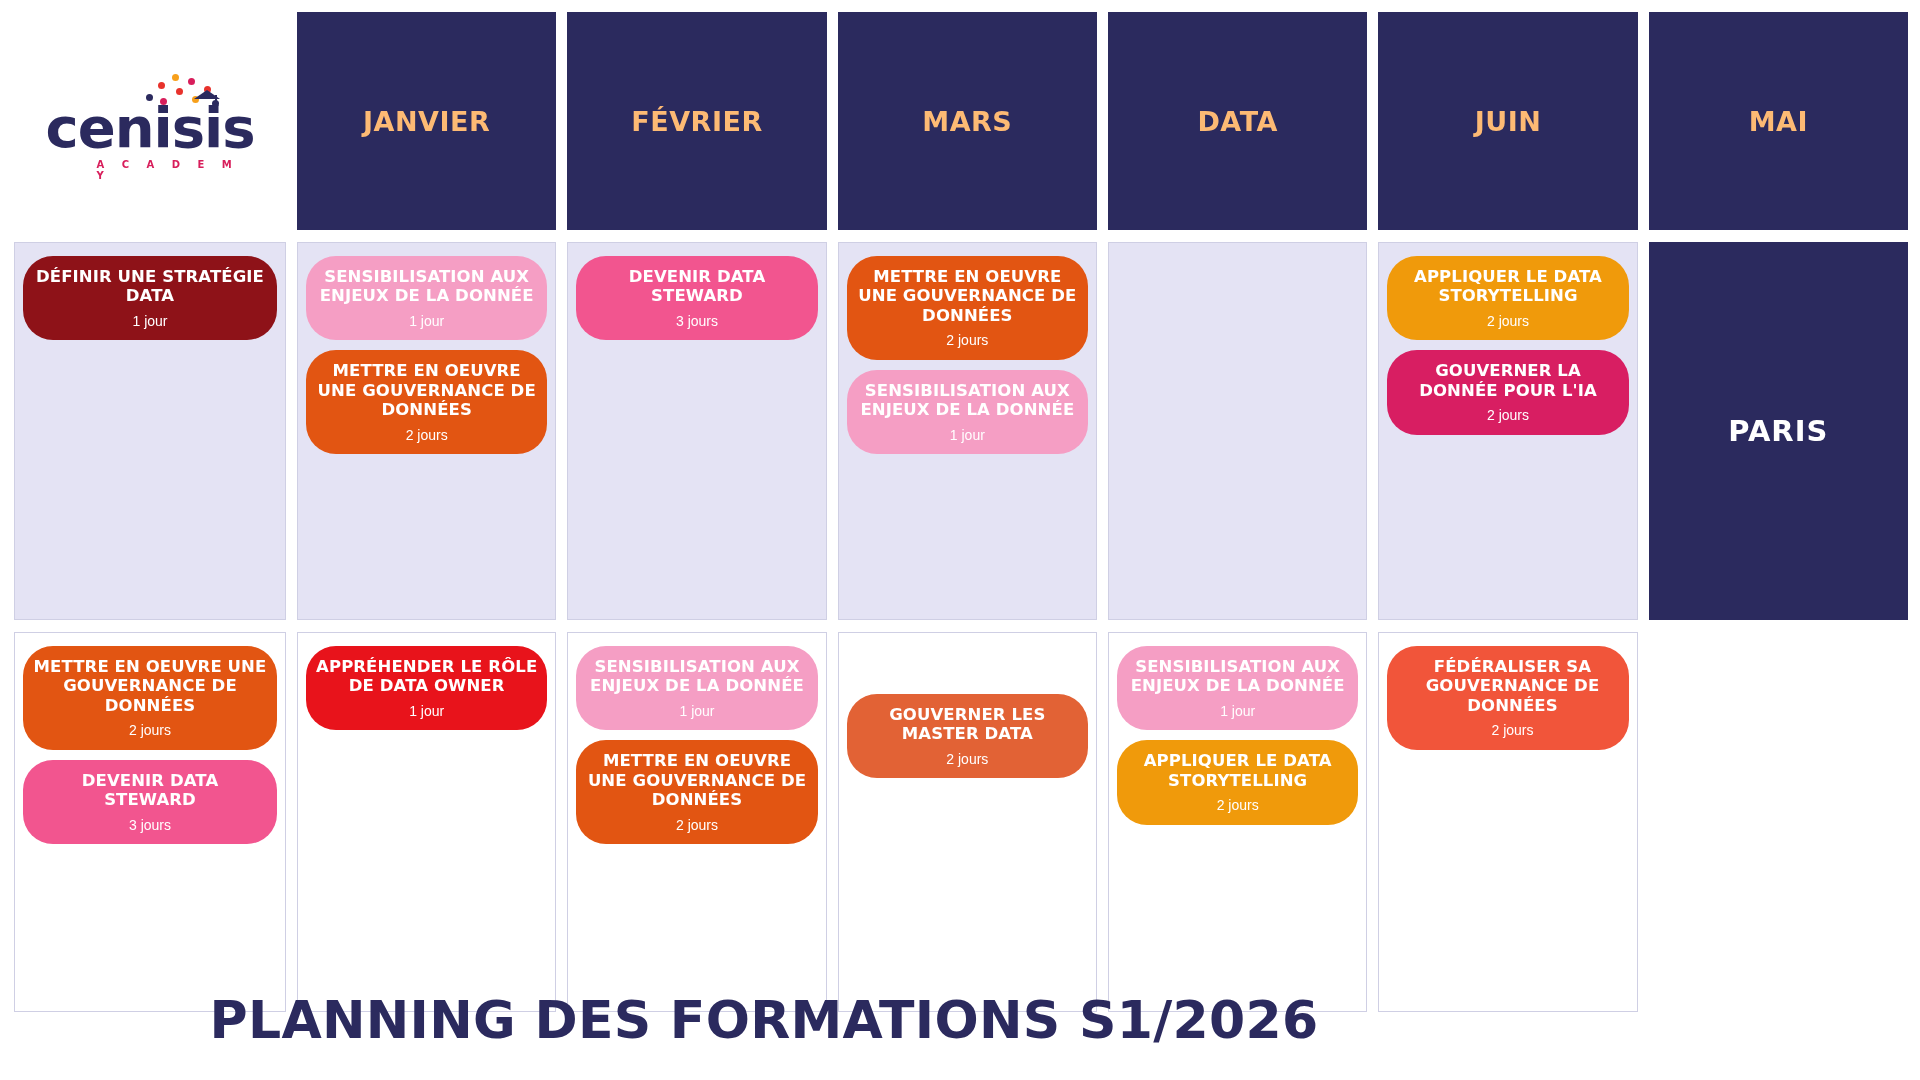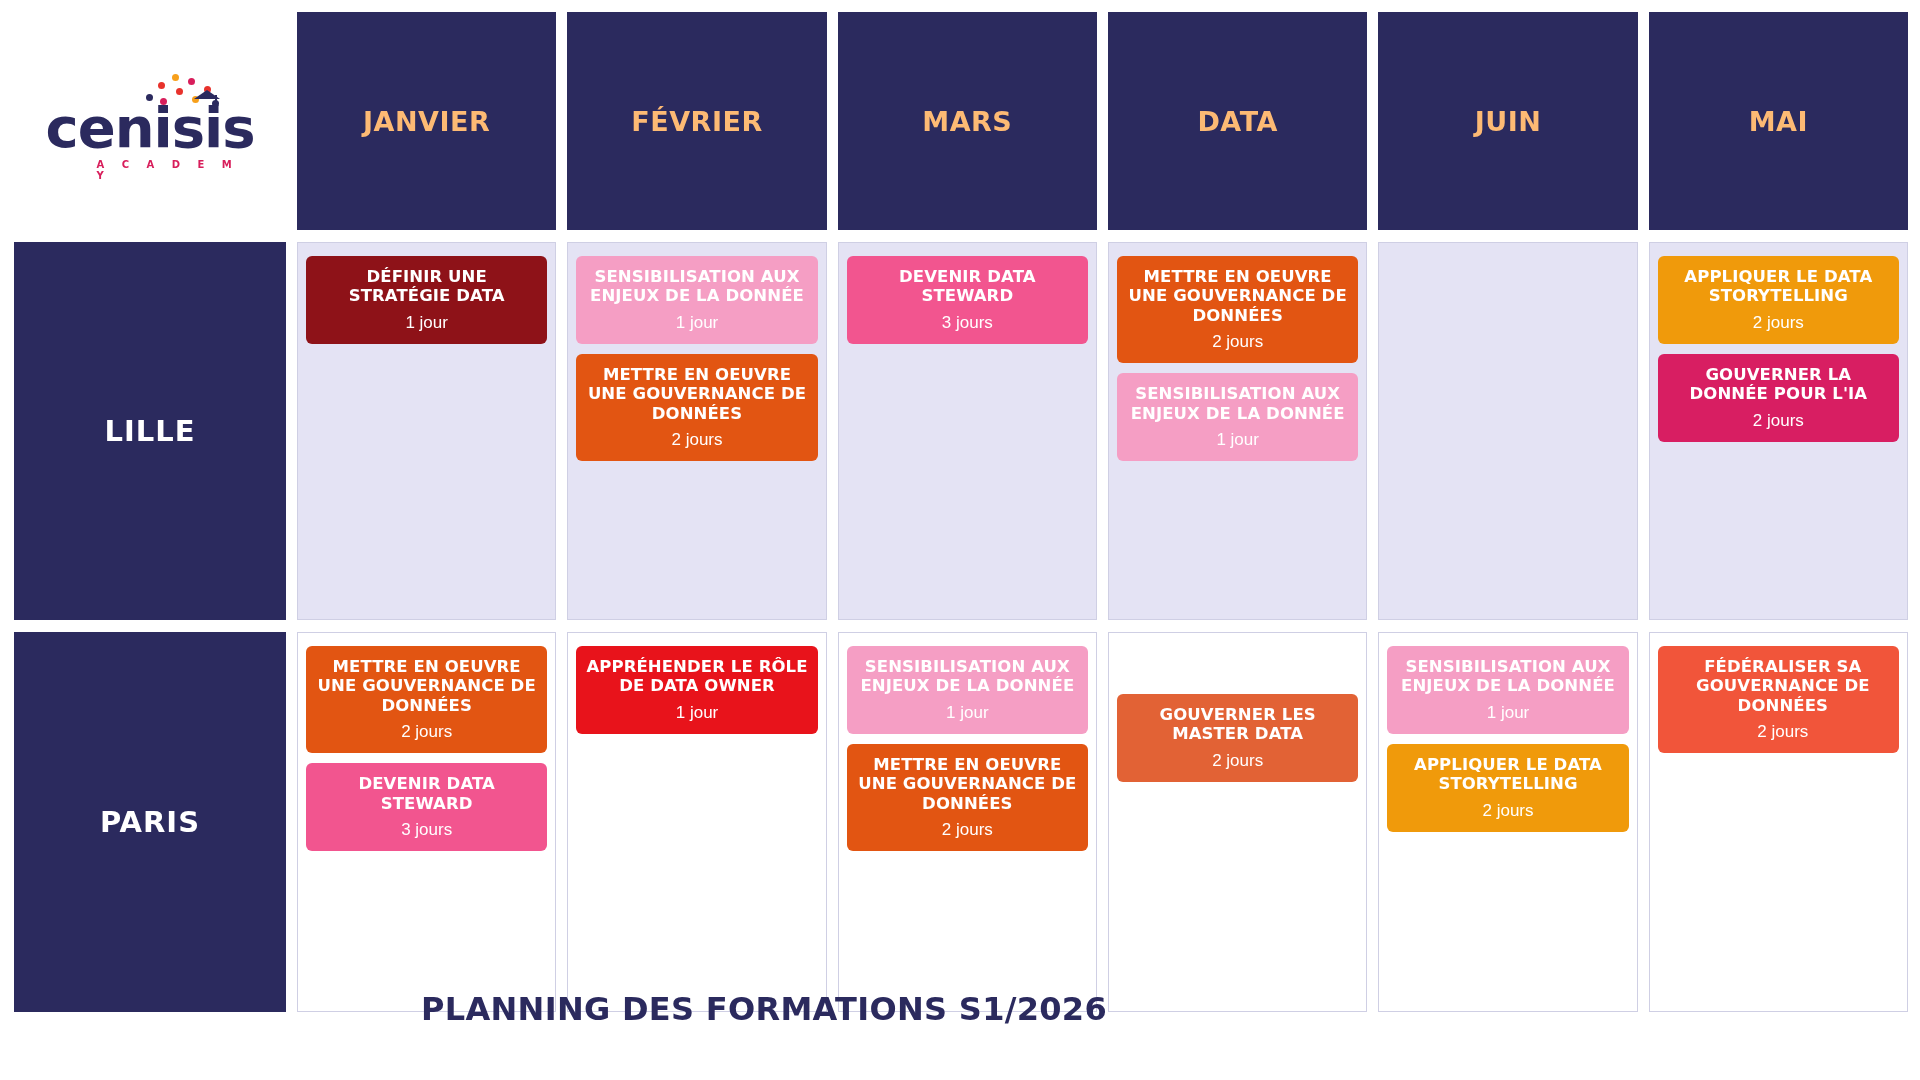--- a/index.html
+++ b/index.html
@@ -134,51 +134,51 @@
     display: flex;
     flex-direction: column;
     gap: 10px;
     box-sizing: border-box;
   }
   .cell.lille { background: #e4e3f4; }
   .cell.paris { background: #ffffff; }
 
   
   .pill {
-    border-radius: 6px;
+    border-radius: 30px;
     color: #ffffff;
     text-align: center;
     padding: 11px 10px 11px 10px;
     box-sizing: border-box;
     line-height: 1.18;
   }
   .pill .title {
     font-family: "DejaVu Sans", sans-serif;
     font-weight: bold;
     font-size: 16.5px;
     letter-spacing: 0.1px;
     text-transform: uppercase;
   }
   .pill .days {
     font-family: "Liberation Sans", sans-serif;
-    font-size: 17px;
+    font-size: 14px;
     margin-top: 7px;
     font-weight: normal;
   }
 
   
   .footer-title {
     position: absolute;
     left: 0;
     right: 0;
     top: 990px;
     text-align: center;
     font-family: "DejaVu Sans", sans-serif;
     font-weight: bold;
-    font-size: 32px;
+    font-size: 52px;
     color: #2b2a5e;
     letter-spacing: 0.3px;
   }
 </style>
 </head>
 <body>
 
 <div id="page">
 
   <div class="grid">
@@ -205,21 +205,20 @@
       </div>
     </div>
 
     <div class="month">JANVIER</div>
     <div class="month">FÉVRIER</div>
     <div class="month">MARS</div>
     <div class="month">DATA</div>
     <div class="month">JUIN</div>
     <div class="month">MAI</div>
 
-    <div class="city">LILLE</div>
     <div class="cell lille">
         <div class="pill" style="background: rgb(142, 18, 24);">
           <div class="title">DÉFINIR UNE STRATÉGIE DATA</div>
           <div class="days">1 jour</div>
         </div>
       </div>
     <div class="cell lille">
         <div class="pill" style="background: rgb(245, 158, 196);">
           <div class="title">SENSIBILISATION AUX ENJEUX DE LA DONNÉE</div>
           <div class="days">1 jour</div>

